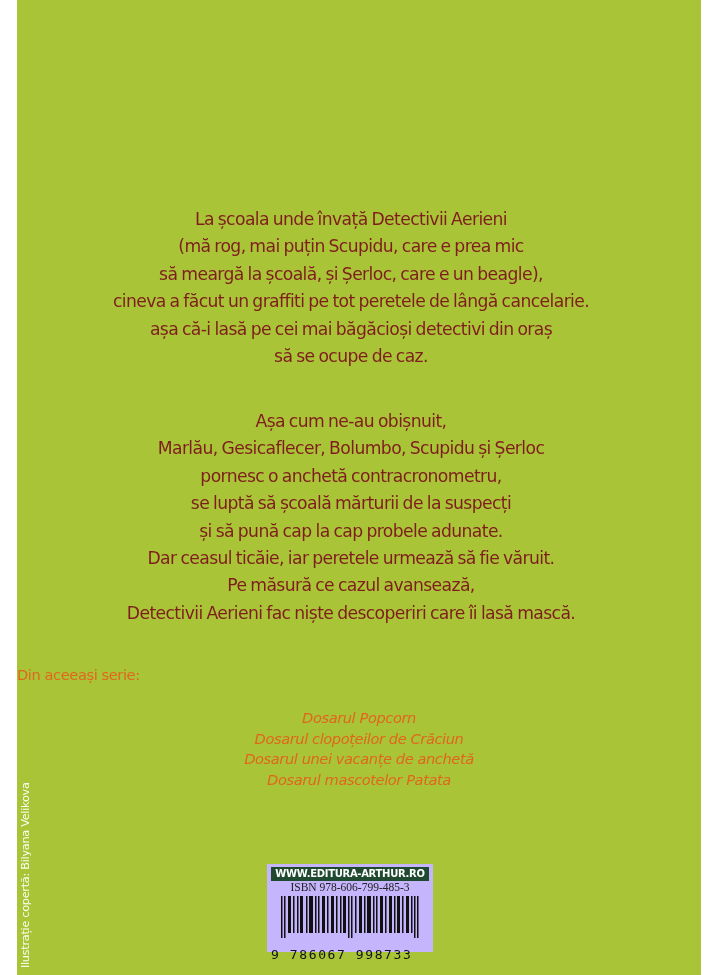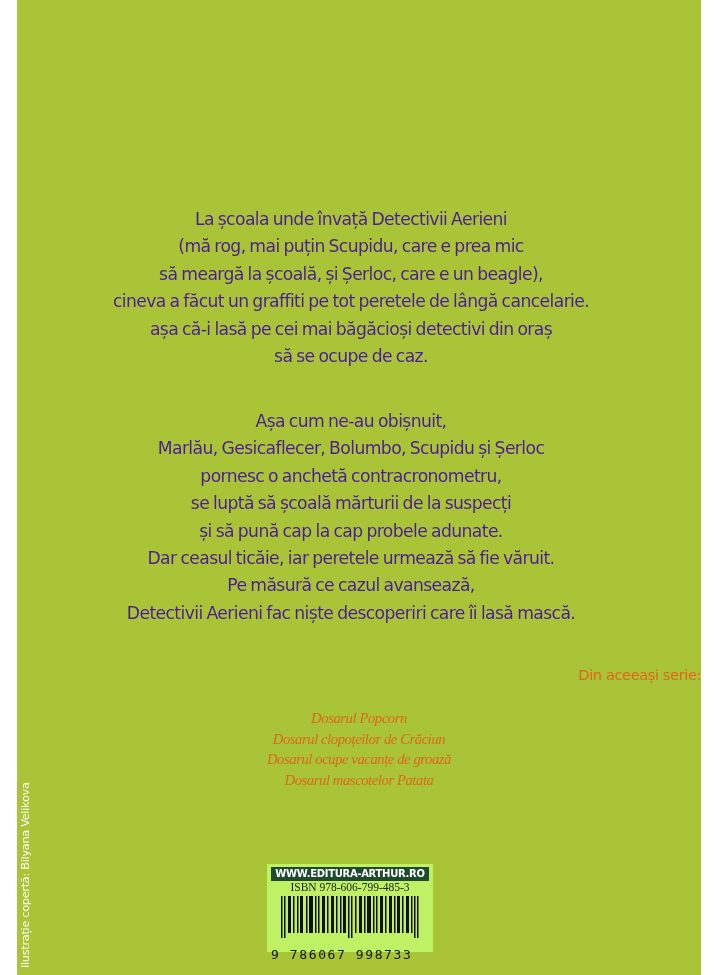--- a/index.html
+++ b/index.html
@@ -22,21 +22,21 @@
       top: 0;
       width: 684px;
       height: 975px;
       background: #a9c537;
     }
     .blurb {
       position: absolute;
       left: 0;
       width: 668px;
       text-align: center;
-      color: #4c1d95;
+      color: #7f1d1d;
       font-family: "DejaVu Sans", sans-serif;
       font-size: 17.2px;
       letter-spacing: -0.6px;
       word-spacing: -1px;
     }
     .blurb .line {
       display: block;
       height: 27.4px;
       line-height: 27.4px;
       white-space: nowrap;
@@ -51,31 +51,30 @@
       color: #e1661d;
       font-family: "DejaVu Sans", sans-serif;
       font-size: 14.6px;
       letter-spacing: -0.4px;
     }
     .series-title {
       position: absolute;
       top: 665px;
       left: 0;
       width: 684px;
-      text-align: right;
+      text-align: left;
       line-height: 20px;
     }
     .series-list {
       position: absolute;
       top: 708px;
       left: 0;
       width: 684px;
       text-align: center;
       font-style: italic;
-      font-family: Liberation Serif, serif;
     }
     .series-list .item {
       display: block;
       height: 20.5px;
       line-height: 20.5px;
       white-space: nowrap;
     }
     .credit {
       position: absolute;
       left: 2px;
@@ -88,21 +87,21 @@
       letter-spacing: -0.3px;
       white-space: nowrap;
       line-height: 14px;
     }
     .barcode-box {
       position: absolute;
       left: 250px;
       top: 864px;
       width: 166px;
       height: 88px;
-      background: #bef264;
+      background: #c4b5fd;
     }
     .barcode-site {
       position: absolute;
       left: 4px;
       top: 3px;
       width: 158px;
       height: 14px;
       background: #1f4a2f;
       color: #ffffff;
       font-family: "DejaVu Sans", sans-serif;
@@ -169,21 +168,21 @@
       <span class="line">Dar ceasul ticăie, iar peretele urmează să fie văruit.</span>
       <span class="line">Pe măsură ce cazul avansează,</span>
       <span class="line">Detectivii Aerieni fac niște descoperiri care îi lasă mască.</span>
     </div>
 
     <div class="series">
       <div class="series-title">Din aceeași serie:</div>
       <div class="series-list">
         <span class="item">Dosarul Popcorn</span>
         <span class="item">Dosarul clopoțeilor de Crăciun</span>
-        <span class="item">Dosarul ocupe vacanțe de groază</span>
+        <span class="item">Dosarul unei vacanțe de anchetă</span>
         <span class="item">Dosarul mascotelor Patata</span>
       </div>
     </div>
 
     <div class="credit">Ilustrație copertă: Bilyana Velikova</div>
 
     <div class="barcode-box">
       <div class="barcode-site">WWW.EDITURA-ARTHUR.RO</div>
       <div class="barcode-isbn">ISBN 978-606-799-485-3</div>
       <svg class="barcode-bars" viewBox="0 0 138 42" preserveAspectRatio="none">

